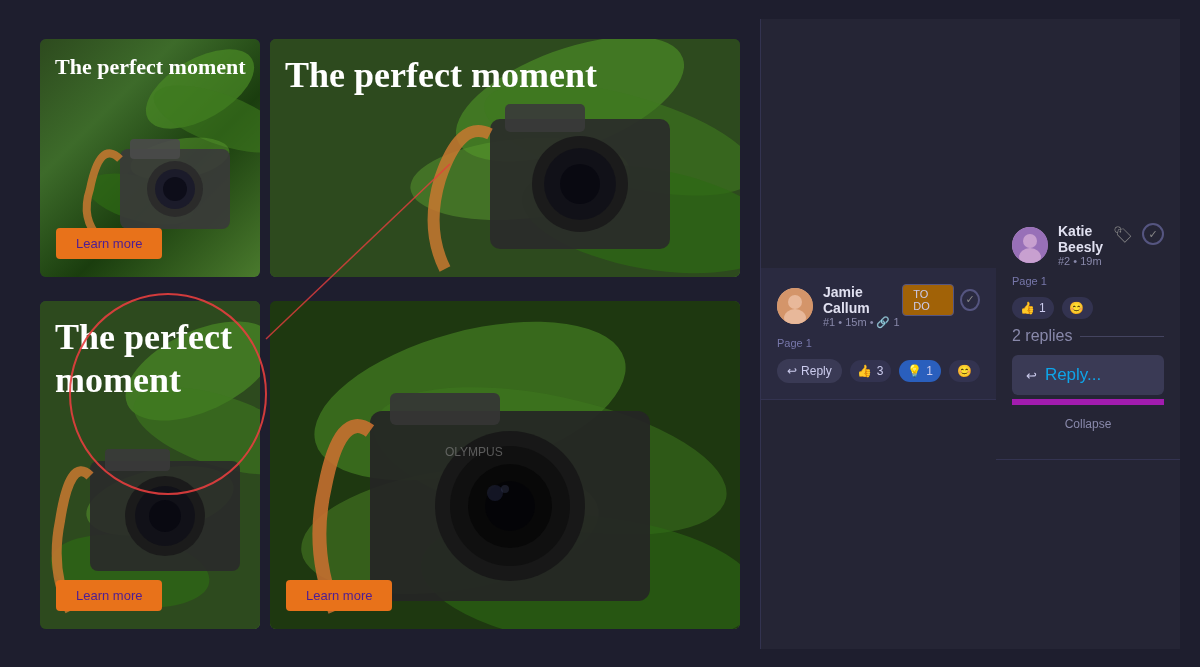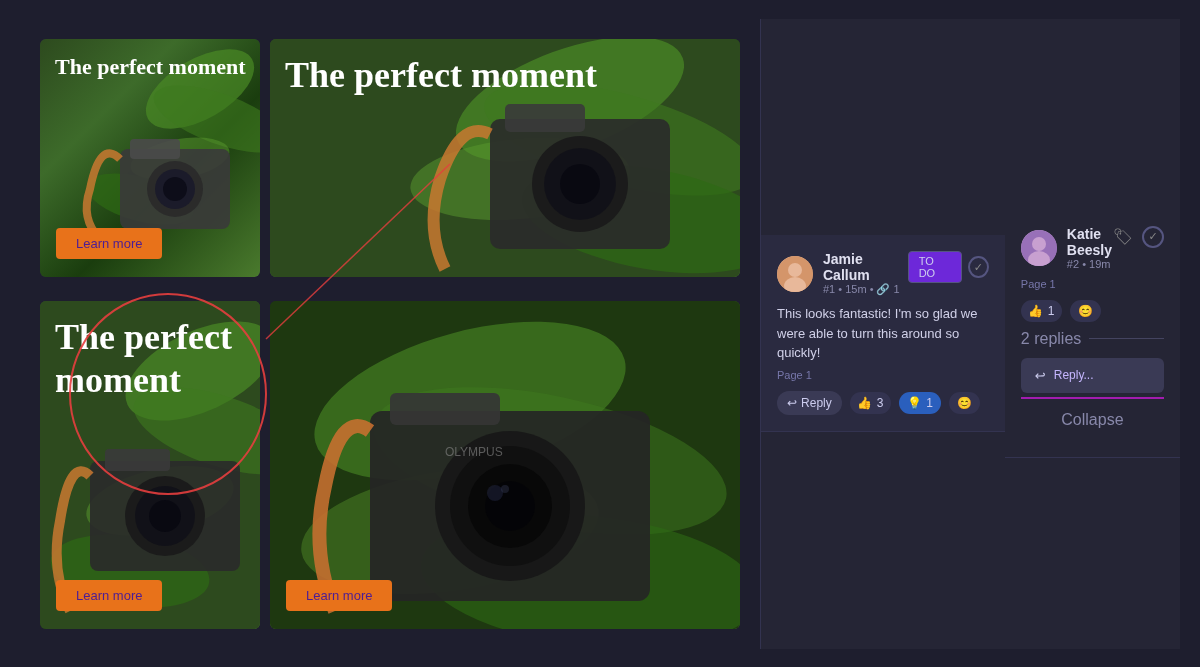--- a/index.html
+++ b/index.html
@@ -191,21 +191,21 @@
       color: #8888aa;
     }
 
     .todo-badge {
       display: flex;
       align-items: center;
       gap: 6px;
     }
 
     .todo-label {
-      background: #6d28d9;
+      background: #a16207;
       border: 1px solid #555580;
       color: #ccccee;
       font-size: 11px;
       padding: 3px 10px;
       border-radius: 4px;
       font-weight: 500;
     }
 
     .check-circle {
       width: 22px;
@@ -309,31 +309,31 @@
       color: #ccccee;
       font-size: 13px;
       width: 100%;
       display: flex;
       align-items: center;
       gap: 8px;
       cursor: text;
     }
 
     .reply-input-placeholder {
-      color: #c4b5fd;
-      font-size: 12px;
+      color: #0ea5e9;
+      font-size: 17px;
     }
 
     .collapse-bar {
       text-align: center;
       padding: 12px;
       color: #8888aa;
-      font-size: 16px;
+      font-size: 12px;
       cursor: pointer;
-      border-top: 2px solid #a21caf;
+      border-top: 6px solid #a21caf;
       margin-top: 4px;
     }
   </style>
 </head>
 <body>
 
 <div class="main-container">
 
   <div class="left-panel">
 
@@ -477,21 +477,20 @@
           </div>
         </div>
         <div class="todo-badge">
           <span class="todo-label">TO DO</span>
           <div class="check-circle">
             <span>✓</span>
           </div>
         </div>
       </div>
 
-      <div class="comment-body">This looks fantastic! I'm so glad we were able to turn this around so quickly!</div>
       <div class="comment-page">Page 1</div>
 
       <div class="comment-actions">
         <button class="action-btn reply-btn">
           <span>↩</span>
           <span>Reply</span>
         </button>
         <div class="reaction-btn">
           <span>👍</span>
           <span>3</span>

